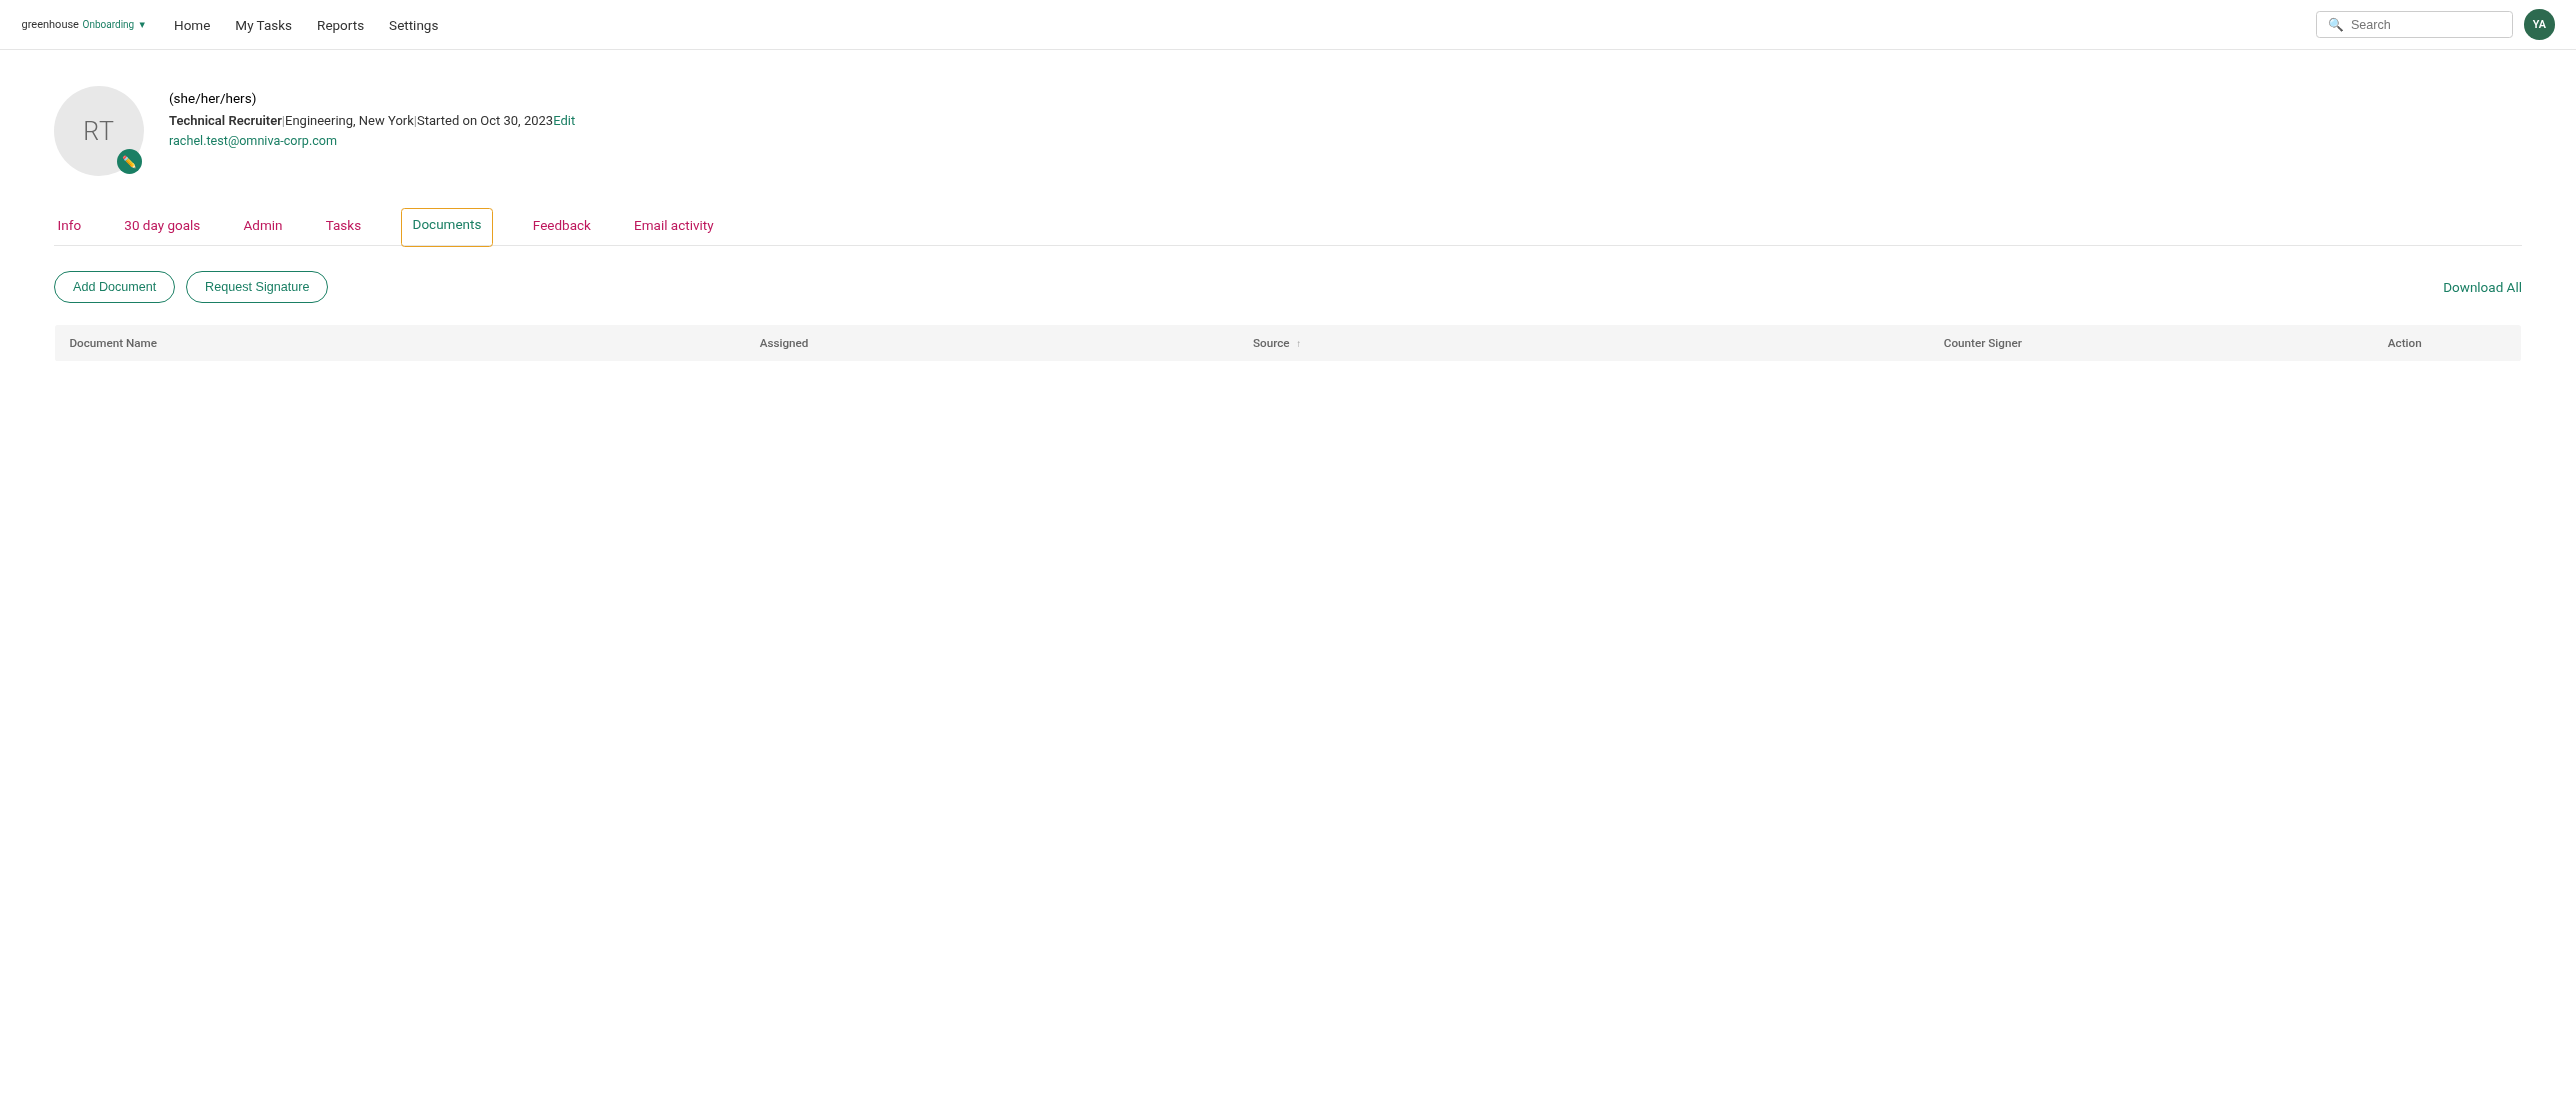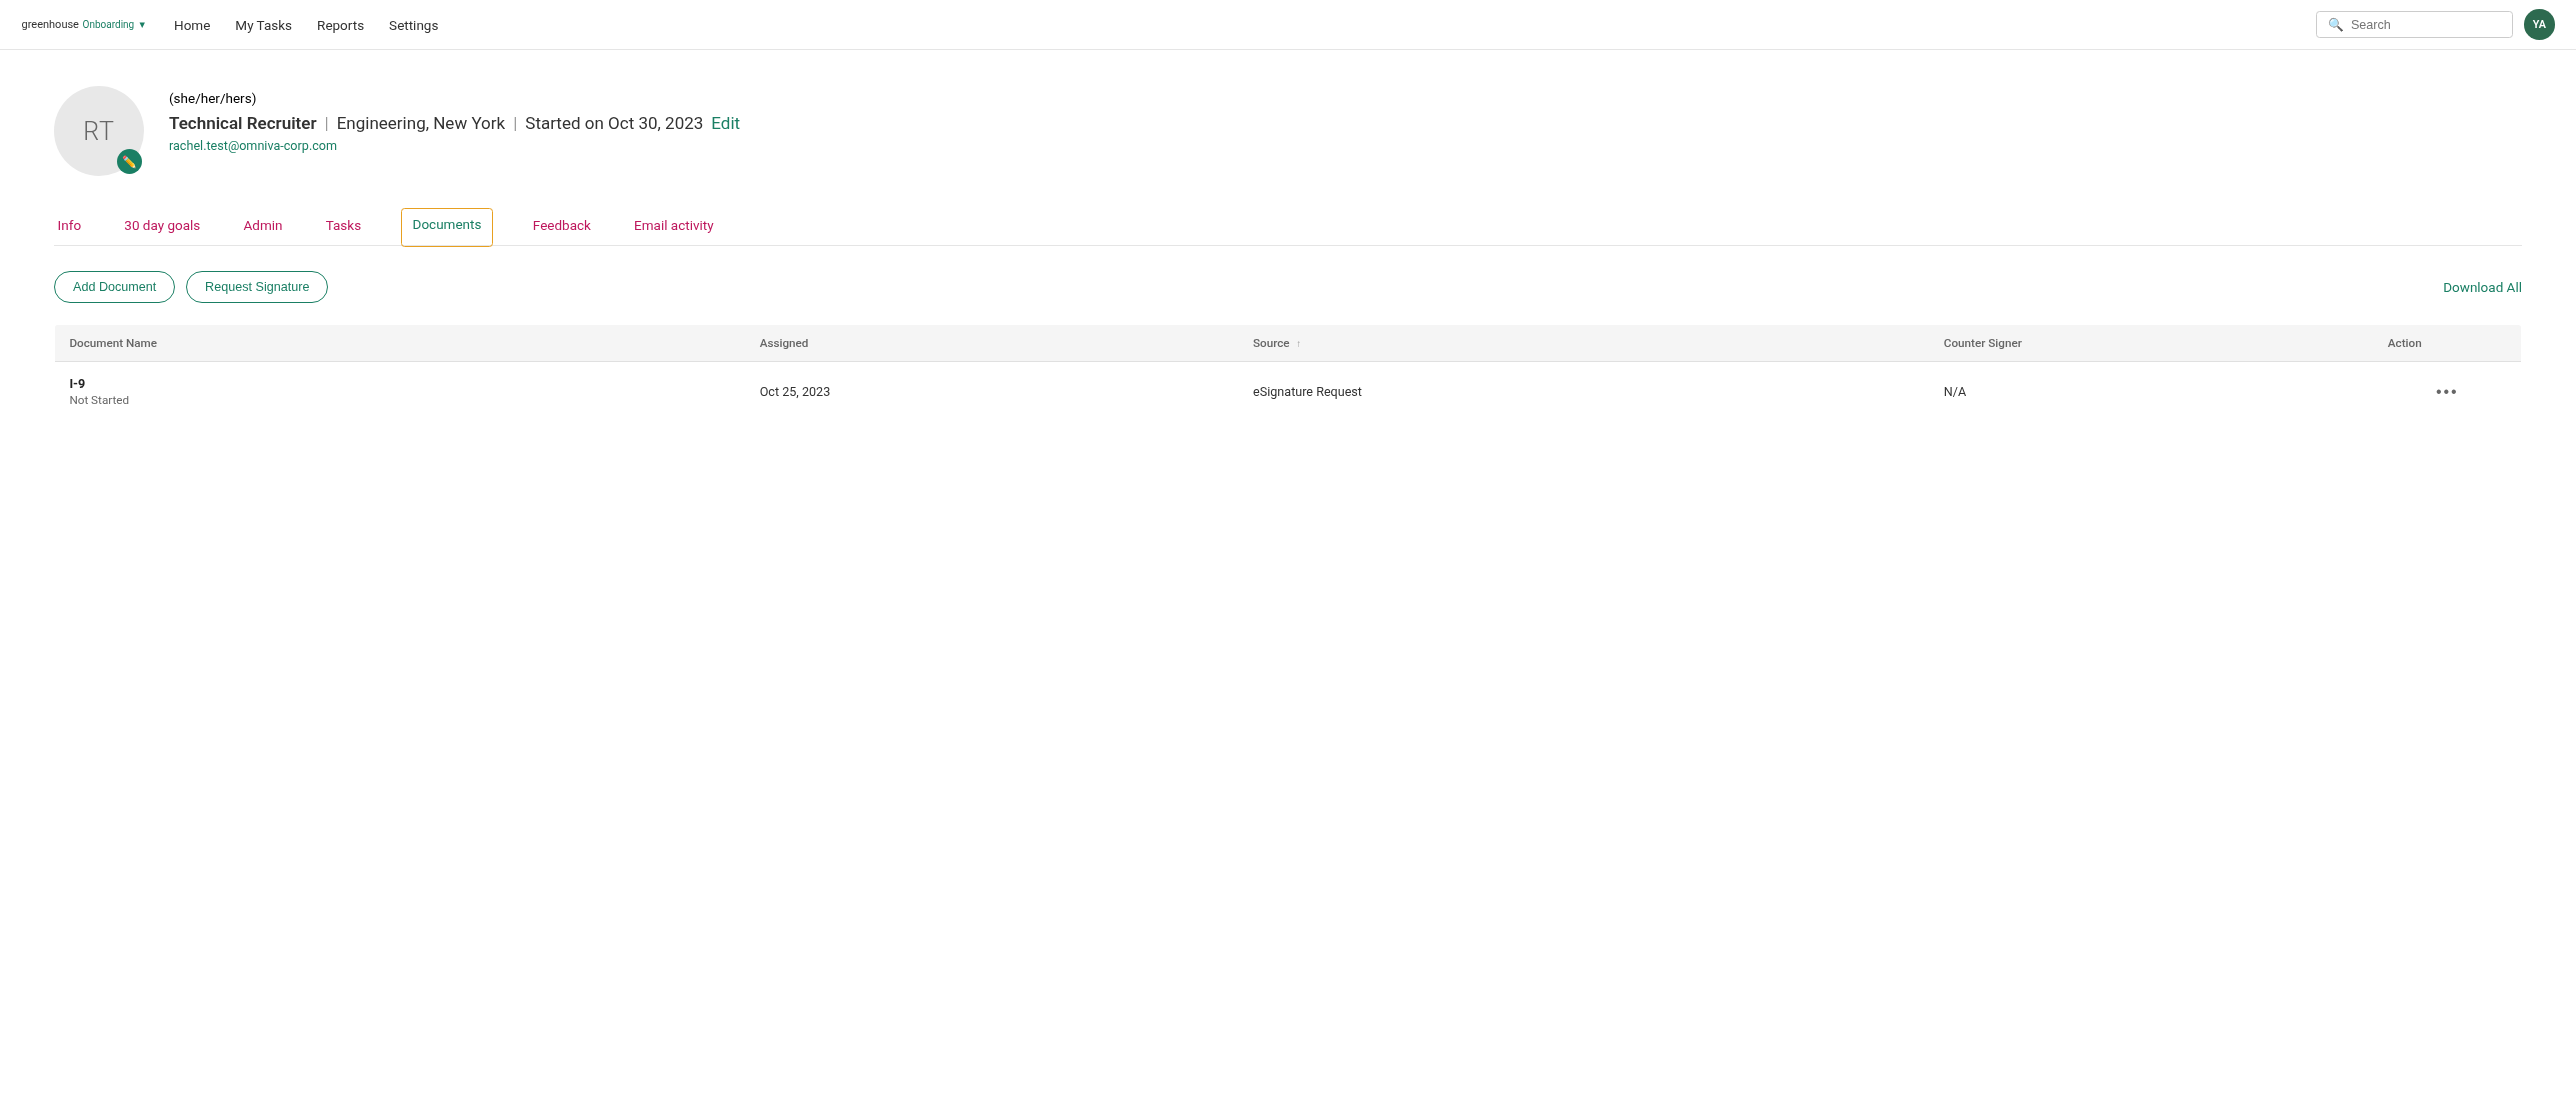--- a/index.html
+++ b/index.html
@@ -47,21 +47,21 @@
     .edit-icon {
       position: absolute; bottom: 1.8px; right: 1.8px;
       width: 25px; height: 25px; border-radius: 50%;
       background: #1a7f64; color: #fff;
       display: flex; align-items: center; justify-content: center;
       font-size: 11.7px; cursor: pointer;
     }
     .profile-info { padding-top: 3.6px; }
     .profile-name { font-size: 34px; font-weight: 700; color: #1a3a2a; margin-bottom: 3.6px; }
     .profile-pronouns { color: #000000; font-size: 13.5px; margin-bottom: 7.2px; }
-    .profile-meta { display: flex; align-items: center; gap: 8px; font-size: 17px; color: #333; margin-bottom: 5.4px; }
+    .profile-meta { display: flex; align-items: center; gap: 0; font-size: 13px; color: #333; margin-bottom: 5.4px; }
     .profile-meta-bold { font-weight: 600; }
     .profile-meta-sep { color: #999; }
     .profile-meta-edit { color: #1a7f64; text-decoration: none; cursor: pointer; }
     .profile-email { color: #1a7f64; font-size: 12.6px; text-decoration: none; cursor: pointer; }
 
     
     .tabs { display: flex; gap: 36px; border-bottom: 0.9px solid #e5e5e5; margin-bottom: 25px; }
     .tab {
       padding: 9px 3.6px 10.8px; font-size: 13.5px; color: #be185d;
       cursor: pointer; border-bottom: 1.8px solid transparent;
@@ -187,29 +187,17 @@
         </th>
         <th class="col-countersigner">
           <span>Counter Signer</span>
         </th>
         <th class="col-action">
           <span>Action</span>
         </th>
       </tr>
     </thead>
     <tbody id="table-body">
-    <tr>
-      <td class="col-docname">
-        <div class="doc-name">I-9</div>
-        <div class="doc-status">Not Started</div>
-      </td>
-      <td class="col-assigned">Oct 25, 2023</td>
-      <td class="col-source">eSignature Request</td>
-      <td class="col-countersigner">N/A</td>
-      <td class="col-action">
-        <button class="dots-btn">•••</button>
-      </td>
-    </tr>
       </tbody>
   </table>
 
 </div>
 
 
 </body></html>

